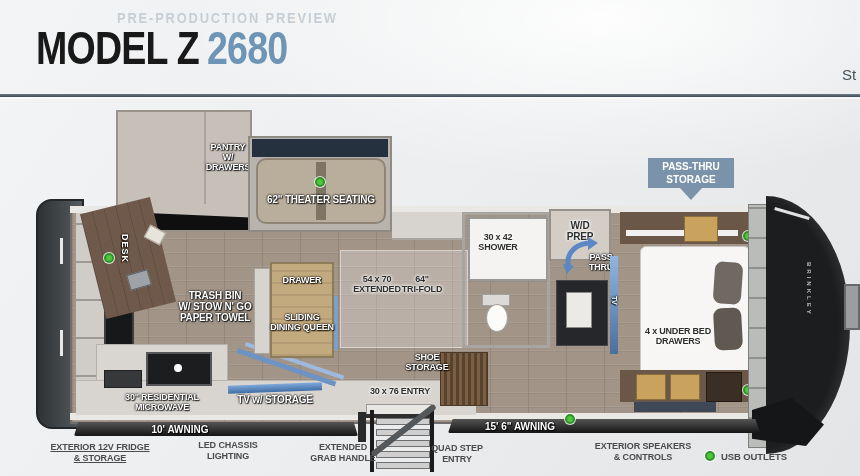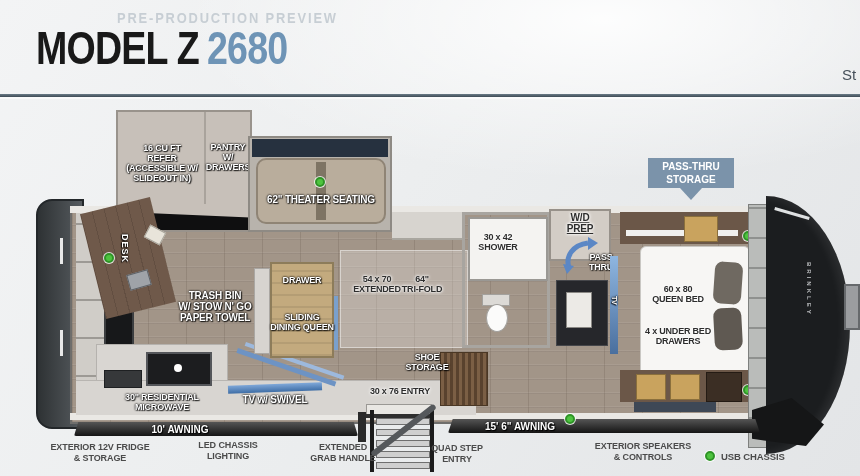--- a/index.html
+++ b/index.html
@@ -71,24 +71,20 @@
   <div class="wall" style="left:70px;top:413px;width:692px;height:7px;"></div>
 
   <div class="abs" style="left:76px;top:213px;width:28px;height:200px;border-right:1px solid #a5a29d;
               background:repeating-linear-gradient(0deg,#d0cdc8 0 36px,#9d9a95 36px 38px);"></div>
   <div class="abs" style="left:104px;top:300px;width:30px;height:52px;background:#17181a;border:2px solid #3c3e40;box-sizing:border-box;"></div>
 
   <div class="abs" style="left:116px;top:110px;width:136px;height:122px;background:#c7c0b9;border:2px solid #99938c;box-sizing:border-box;"></div>
   <div class="abs" style="left:204px;top:112px;width:2px;height:92px;background:#a9a39c;"></div>
   <div class="abs" style="left:118px;top:202px;width:132px;height:28px;background:#0f0f10;
               clip-path:polygon(0 35%,100% 55%,100% 100%,12% 100%);"></div>
-  <div class="lbl w" style="left:118px;top:143px;width:88px;">16 CU FT
-REFER
-(ACCESSIBLE W/
-SLIDEOUT IN)</div>
   <div class="lbl w" style="left:204px;top:142px;width:48px;">PANTRY
 W/
 DRAWERS</div>
 
   <div class="abs" style="left:248px;top:136px;width:144px;height:96px;background:#b8b3ac;border:2px solid #8e8a84;box-sizing:border-box;"></div>
   <div class="abs" style="left:252px;top:139px;width:136px;height:18px;background:#26313f;"></div>
   <div class="abs" style="left:256px;top:158px;width:130px;height:66px;background:#b9ad9c;border:2px solid #8f8475;border-radius:10px;box-sizing:border-box;"></div>
   <div class="abs" style="left:316px;top:162px;width:10px;height:58px;background:#7e7464;"></div>
   <div class="dot" style="left:315px;top:177px;"></div>
   <div class="lbl w" style="left:252px;top:194px;width:138px;font-size:10px;">62" THEATER SEATING</div>
@@ -112,21 +108,21 @@
 MICROWAVE</div>
 
   <div class="lbl w" style="left:155px;top:290px;width:120px;font-size:10px;text-align:center;">TRASH BIN
 W/ STOW N' GO
 PAPER TOWEL</div>
 
   <div class="abs" style="left:238px;top:348px;width:104px;height:5px;background:#6d93c4;transform:rotate(19deg);transform-origin:left top;"></div>
   <div class="abs" style="left:246px;top:342px;width:104px;height:4px;background:#9db9dd;transform:rotate(19deg);transform-origin:left top;"></div>
   <div class="abs" style="left:228px;top:384px;width:94px;height:8px;background:linear-gradient(180deg,#7fa8d9,#3f6ea6);transform:rotate(-2deg);"></div>
   <div class="abs" style="left:334px;top:296px;width:4px;height:54px;background:#7aa0cc;"></div>
-  <div class="lbl w" style="left:225px;top:394px;width:100px;font-size:10px;">TV w/ SWIVEL</div>
+  <div class="lbl w" style="left:225px;top:394px;width:100px;font-size:10px;">TV w/ STORAGE</div>
 
   <div class="abs" style="left:254px;top:268px;width:14px;height:84px;background:#d7d4d0;border:1px solid #aaa7a3;"></div>
   <div class="abs" style="left:270px;top:262px;width:64px;height:96px;background:#c3aa7e;border:2px solid #8d7c5a;box-sizing:border-box;
               background-image:repeating-linear-gradient(0deg,rgba(0,0,0,.08) 0 2px,transparent 2px 12px);"></div>
   <div class="lbl w" style="left:270px;top:275px;width:64px;">DRAWER</div>
   <div class="lbl w" style="left:256px;top:312px;width:92px;">SLIDING
 DINING QUEEN</div>
 
   <div class="abs" style="left:340px;top:250px;width:126px;height:96px;background:rgba(255,255,255,.25);border:1px solid rgba(255,255,255,.45);"></div>
   <div class="lbl d" style="left:349px;top:274px;width:56px;">54 x 70
@@ -143,21 +139,21 @@
   <div class="lbl d" style="left:352px;top:386px;width:96px;">30 x 76 ENTRY</div>
 
   <div class="abs" style="left:462px;top:212px;width:88px;height:136px;border:3px solid #a8a5a0;box-sizing:border-box;"></div>
   <div class="abs" style="left:468px;top:217px;width:80px;height:64px;background:#f4f3f1;border:2px solid #9a9894;box-sizing:border-box;"></div>
   <div class="lbl d" style="left:470px;top:232px;width:56px;">30 x 42
 SHOWER</div>
   <div class="abs" style="left:482px;top:294px;width:26px;height:10px;background:#dcdad6;border:1px solid #a3a19d;"></div>
   <div class="abs" style="left:486px;top:304px;width:20px;height:26px;background:#fbfbfa;border:1px solid #a3a19d;border-radius:50%;"></div>
 
   <div class="abs" style="left:549px;top:209px;width:62px;height:52px;background:#d3cdc6;border:2px solid #97918a;box-sizing:border-box;"></div>
-  <div class="lbl d" style="left:549px;top:212px;width:62px;font-size:10px;text-decoration:underline;">W/D
+  <div class="lbl d" style="left:549px;top:220px;width:62px;font-size:10px;">W/D
 PREP</div>
   <svg class="abs" style="left:560px;top:236px;" width="40" height="38" viewBox="0 0 40 38">
     <path d="M9 32 C 5 20, 13 9, 28 7" stroke="#5b87c5" stroke-width="5" fill="none"></path>
     <polygon points="28,1 38,7 28,14" fill="#5b87c5"></polygon>
     <polygon points="3,28 14,30 7,38" fill="#5b87c5"></polygon>
   </svg>
   <div class="lbl w" style="left:580px;top:252px;width:42px;">PASS
 THRU</div>
   <div class="abs" style="left:556px;top:280px;width:50px;height:64px;background:#26272b;border:1px solid #45464a;"></div>
   <div class="abs" style="left:566px;top:292px;width:24px;height:34px;background:#eceae6;border:1px solid #8a8884;"></div>
@@ -168,22 +164,20 @@
   <div class="lbl w vtxt" style="left:610px;top:296px;font-size:7px;">TV</div>
 
   <div class="abs" style="left:620px;top:212px;width:142px;height:32px;background:#6b5748;"></div>
   <div class="abs" style="left:626px;top:230px;width:112px;height:6px;background:#f1f0ee;"></div>
   <div class="abs" style="left:684px;top:216px;width:32px;height:24px;background:#c9a35e;border:1px solid #8a6f3c;"></div>
   <div class="dot" style="left:743px;top:231px;"></div>
 
   <div class="abs" style="left:640px;top:246px;width:108px;height:128px;background:#f7f6f4;border:1px solid #c9c7c3;border-radius:6px;"></div>
   <div class="abs" style="left:714px;top:262px;width:28px;height:42px;background:#6f6961;border-radius:8px;transform:rotate(4deg);"></div>
   <div class="abs" style="left:714px;top:308px;width:28px;height:42px;background:#5f5952;border-radius:8px;transform:rotate(-3deg);"></div>
-  <div class="lbl d" style="left:628px;top:284px;width:100px;">60 x 80
-QUEEN BED</div>
   <div class="lbl d" style="left:628px;top:326px;width:100px;">4 x UNDER BED
 DRAWERS</div>
 
   <div class="abs" style="left:620px;top:370px;width:142px;height:32px;background:#6b5748;"></div>
   <div class="abs" style="left:636px;top:374px;width:28px;height:24px;background:#c9a35e;border:1px solid #8a6f3c;"></div>
   <div class="abs" style="left:670px;top:374px;width:28px;height:24px;background:#c9a35e;border:1px solid #8a6f3c;"></div>
   <div class="abs" style="left:706px;top:372px;width:34px;height:28px;background:#3b2e24;border:1px solid #241b14;"></div>
   <div class="dot" style="left:743px;top:385px;"></div>
   <div class="abs" style="left:634px;top:402px;width:82px;height:10px;background:#3e4856;"></div>
 
@@ -210,26 +204,26 @@
     <div style="position:absolute;left:6px;top:8px;width:52px;height:5px;background:#cfcfcf;border:1px solid #6f6f6f;"></div>
     <div style="position:absolute;left:6px;top:19px;width:52px;height:5px;background:#cfcfcf;border:1px solid #6f6f6f;"></div>
     <div style="position:absolute;left:6px;top:30px;width:52px;height:5px;background:#cfcfcf;border:1px solid #6f6f6f;"></div>
     <div style="position:absolute;left:6px;top:41px;width:52px;height:5px;background:#cfcfcf;border:1px solid #6f6f6f;"></div>
     <div style="position:absolute;left:6px;top:52px;width:52px;height:5px;background:#cfcfcf;border:1px solid #6f6f6f;"></div>
   </div>
   <div class="abs" style="left:372px;top:452px;width:80px;height:6px;background:#55585b;border-radius:3px;
               transform:rotate(-38deg);transform-origin:left center;"></div>
   <div class="abs" style="left:358px;top:412px;width:8px;height:30px;background:#2a2a2a;"></div>
 
-  <div class="cap-lbl" style="left:40px;top:442px;width:120px;">EXTERIOR 12V FRIDGE
+  <div class="cap-lbl" style="left:40px;top:442px;width:120px;text-decoration:underline;">EXTERIOR 12V FRIDGE
 &amp; STORAGE</div>
   <div class="cap-lbl" style="left:178px;top:440px;width:100px;">LED CHASSIS
 LIGHTING</div>
   <div class="cap-lbl" style="left:298px;top:442px;width:90px;">EXTENDED
 GRAB HANDLE</div>
   <div class="cap-lbl" style="left:420px;top:443px;width:74px;">QUAD STEP
 ENTRY</div>
   <div class="cap-lbl" style="left:588px;top:441px;width:110px;">EXTERIOR SPEAKERS
 &amp; CONTROLS</div>
 
   <div class="dot" style="left:705px;top:451px;"></div>
-  <div class="cap-lbl" style="left:721px;top:451px;width:80px;text-align:left;font-size:9.5px;">USB CHASSIS</div>
+  <div class="cap-lbl" style="left:721px;top:451px;width:80px;text-align:left;font-size:9.5px;">USB OUTLETS</div>
 </div>
 
 </body></html>

